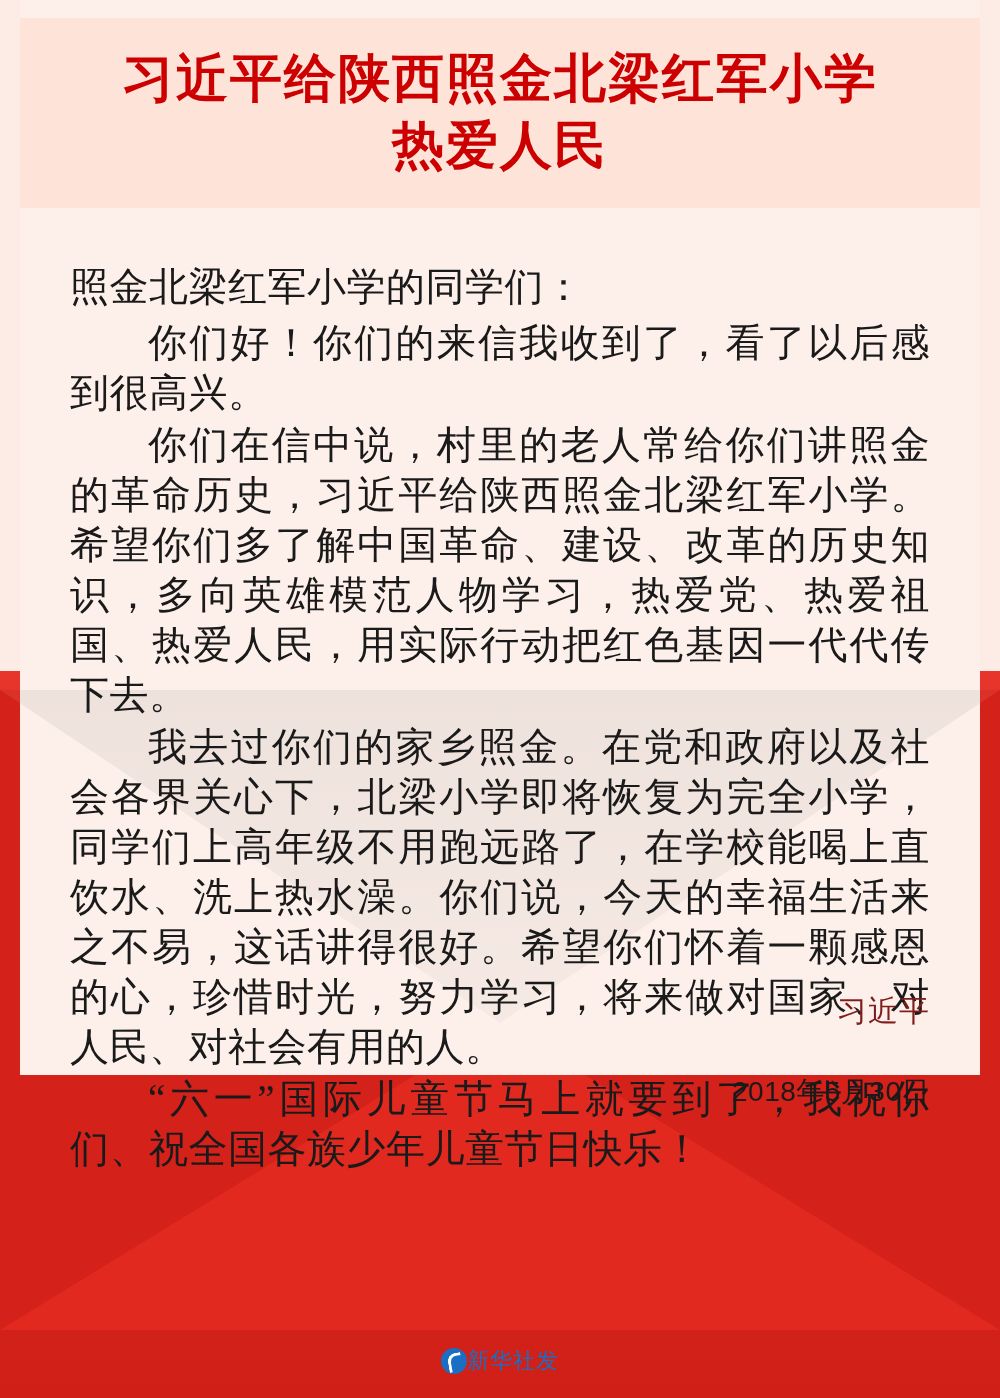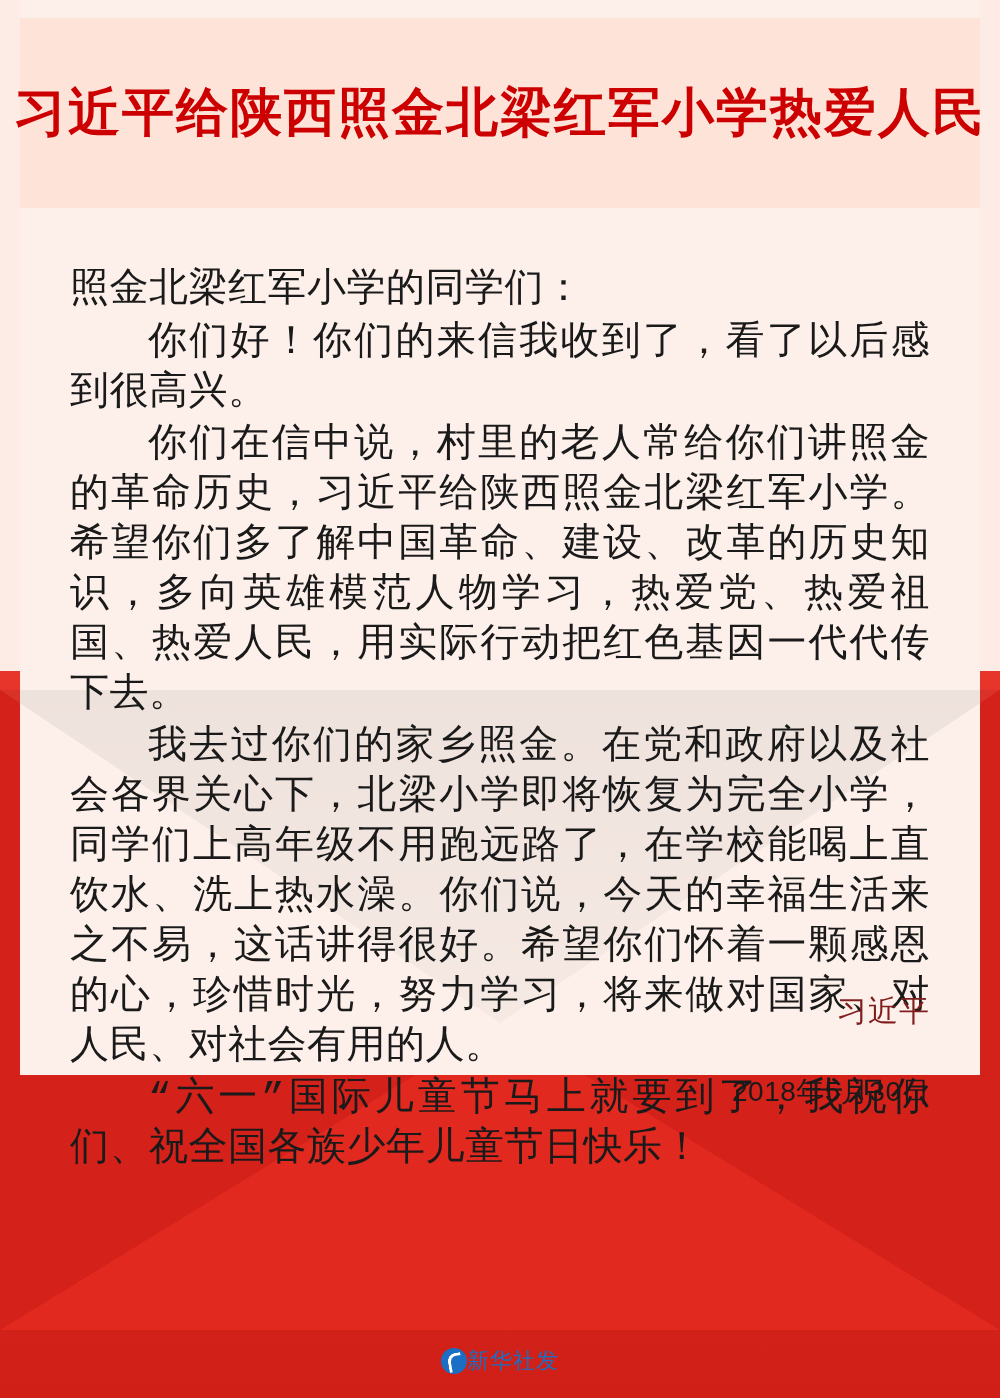--- a/index.html
+++ b/index.html
@@ -81,21 +81,21 @@
 
   
   .title-band {
     position: absolute;
     left: 20px;
     top: 18px;
     width: 960px;
     height: 190px;
     background: #fde3d8;
     display: flex;
-    flex-direction: row;
+    flex-direction: column;
     align-items: center;
     justify-content: center;
   }
   .title-band .line {
     color: #cc0000;
     font-family: "Liberation Serif", "DejaVu Serif", serif;
     font-weight: bold;
     font-size: 52px;
     line-height: 1.28;
     letter-spacing: 2px;
@@ -114,21 +114,20 @@
     margin: 0 0 2px 0;
     color: #1a1a1a;
     font-family: "Liberation Serif", "DejaVu Serif", serif;
     font-size: 39px;
     line-height: 50px;
     letter-spacing: 0.5px;
     text-align: justify;
   }
   .letter-body p.indent {
     text-indent: 2em;
-    font-family: Liberation Mono, monospace;
   }
   .salutation {
     margin-bottom: 6px !important;
   }
 
   .sign-block {
     position: absolute;
     left: 70px;
     top: 988px;
     width: 860px;

